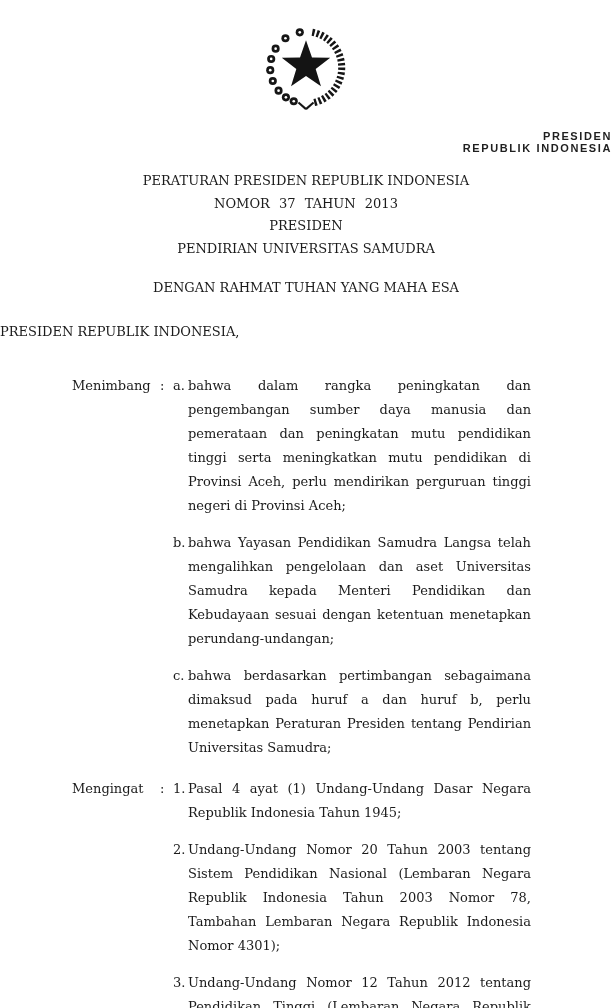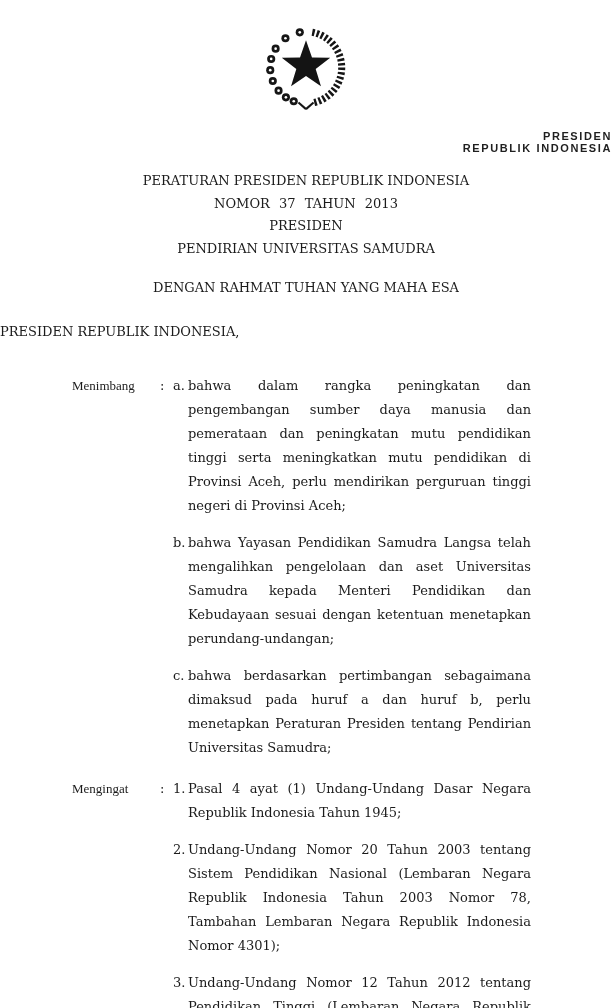--- a/index.html
+++ b/index.html
@@ -35,21 +35,21 @@
   .nomor-line { word-spacing: 5px; }
   .invocation { margin-top: 20px; text-align: center; font-size: 13px; line-height: 16px; }
   .issuer { margin-top: 28px; text-align: left; font-size: 13px; line-height: 16px; }
   .clauses {
     margin: 34px 81px 0 72px;
     font-size: 13px;
     line-height: 24px;
   }
   .clause { display: flex; align-items: flex-start; }
   .clause + .clause { margin-top: 17px; }
-  .clause-label { width: 88px; flex: none; font-family: Liberation Serif, serif; }
+  .clause-label { width: 88px; flex: none; }
   .clause-colon { width: 13px; flex: none; }
   .clause-items { flex: 1; min-width: 0; }
   .citem { display: flex; margin-bottom: 13px; }
   .citem:last-child { margin-bottom: 0; }
   .cmark { width: 15px; flex: none; }
   .ctext { flex: 1; min-width: 0; text-align: justify; }
 </style>
 </head>
 <body>
 

